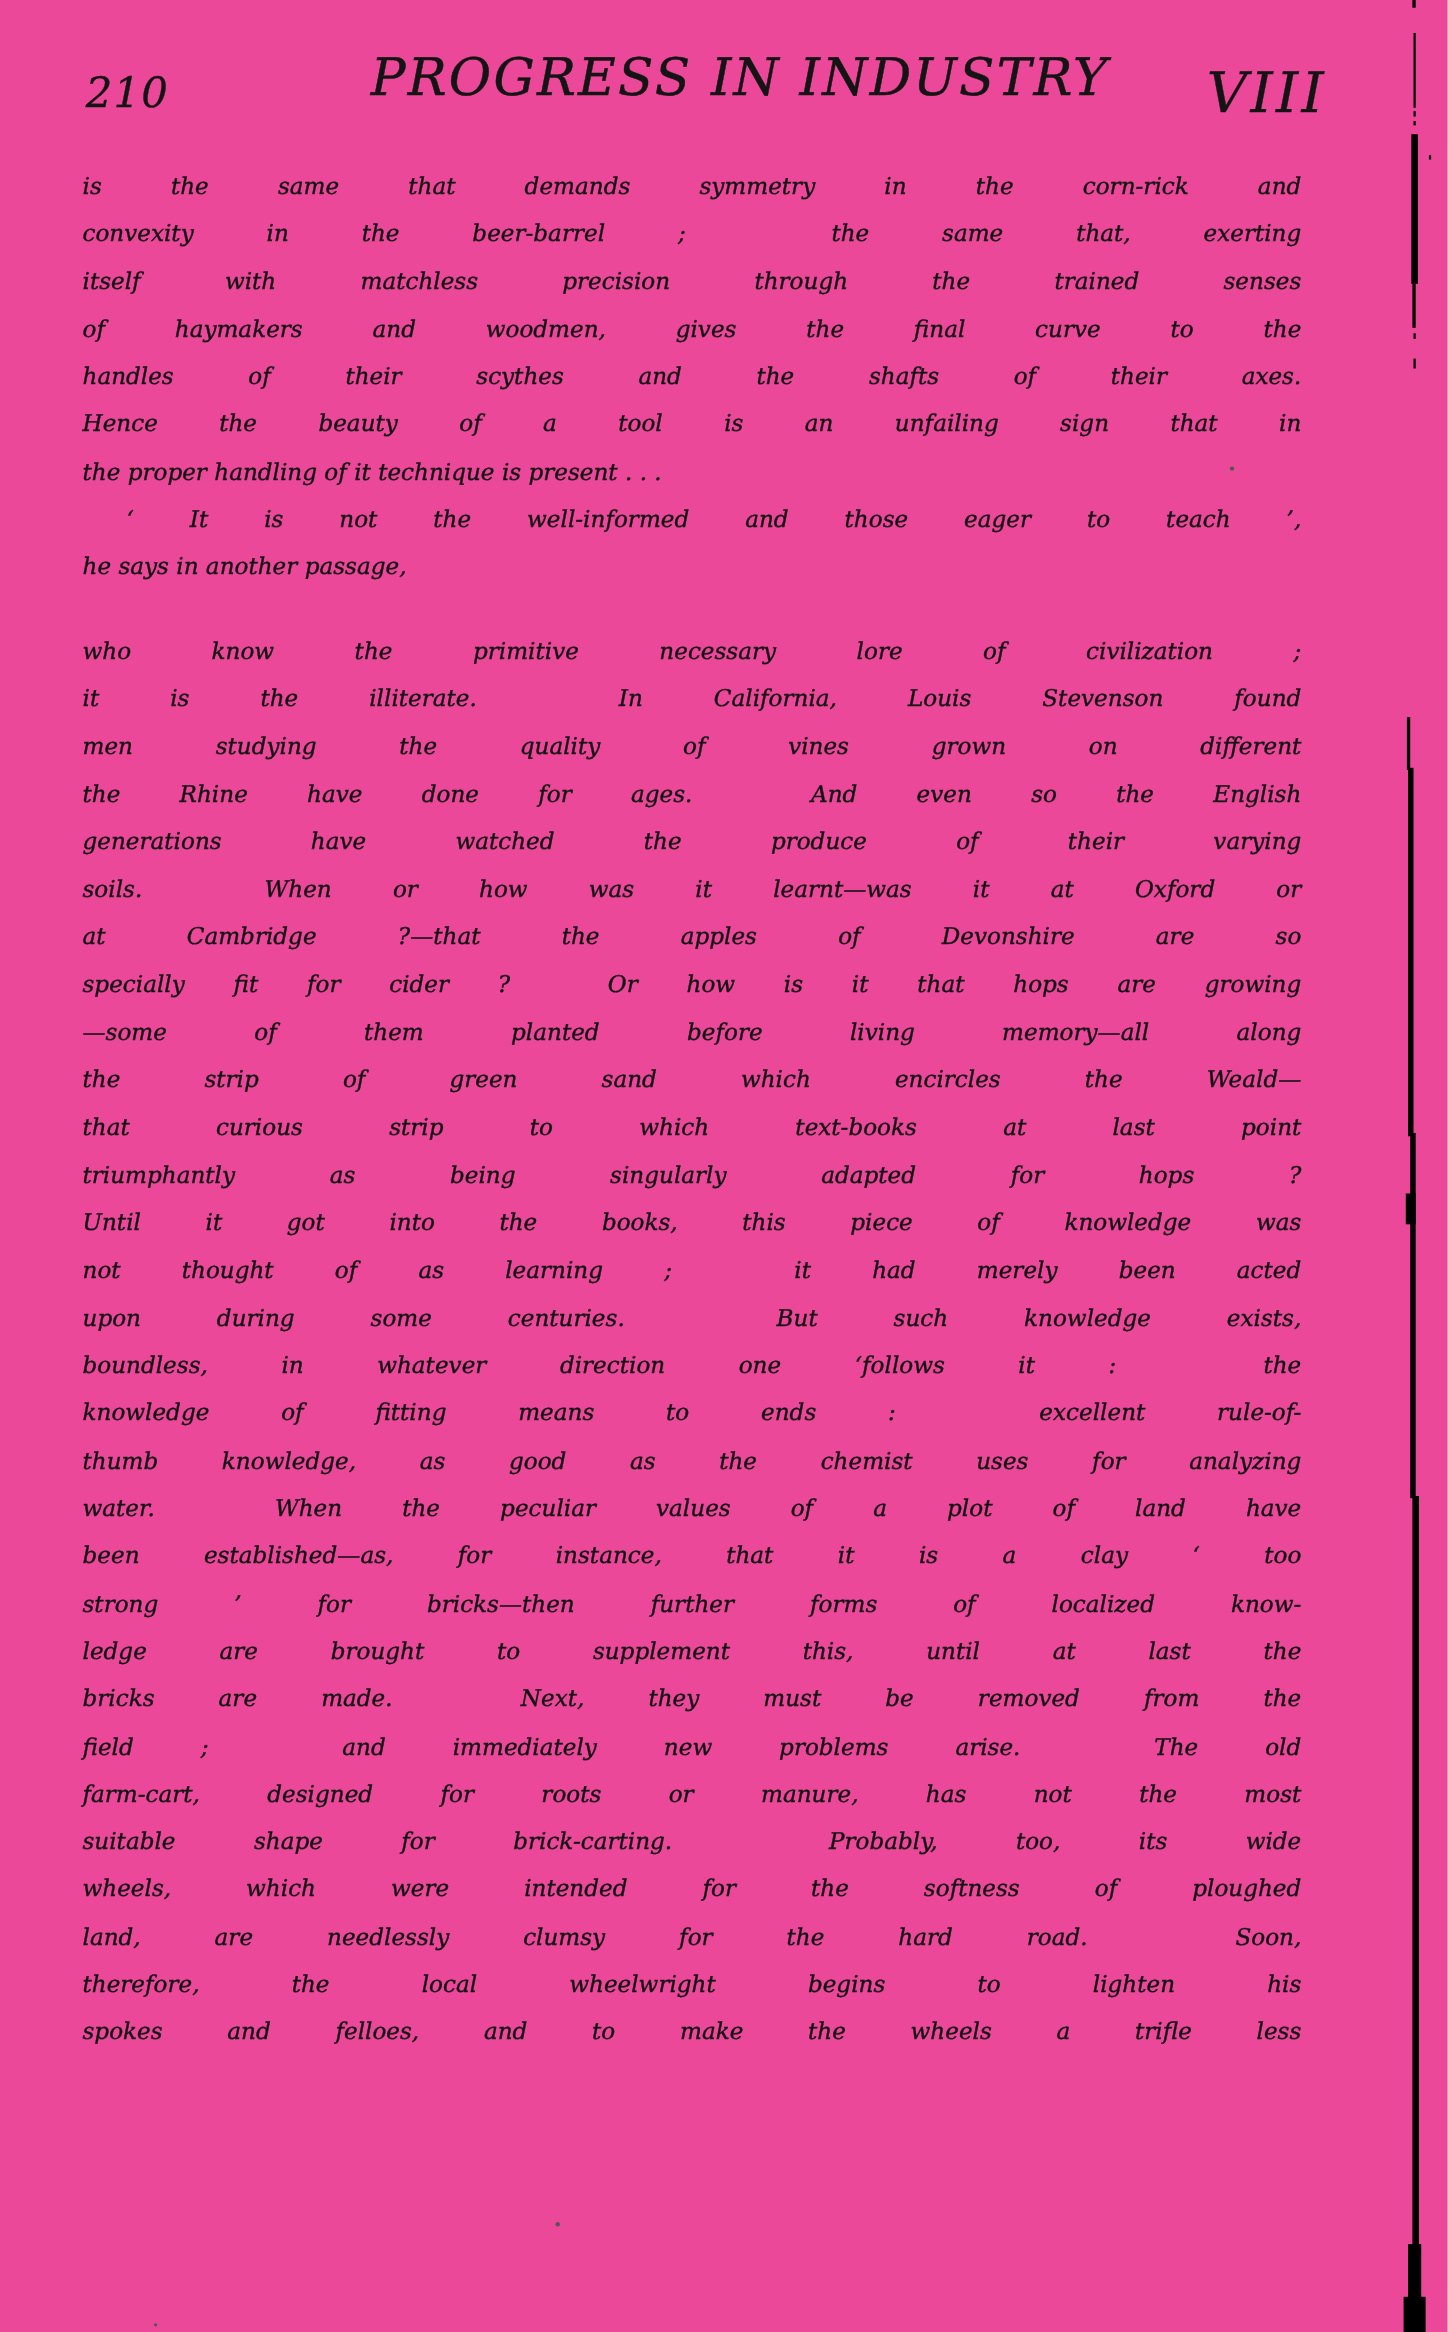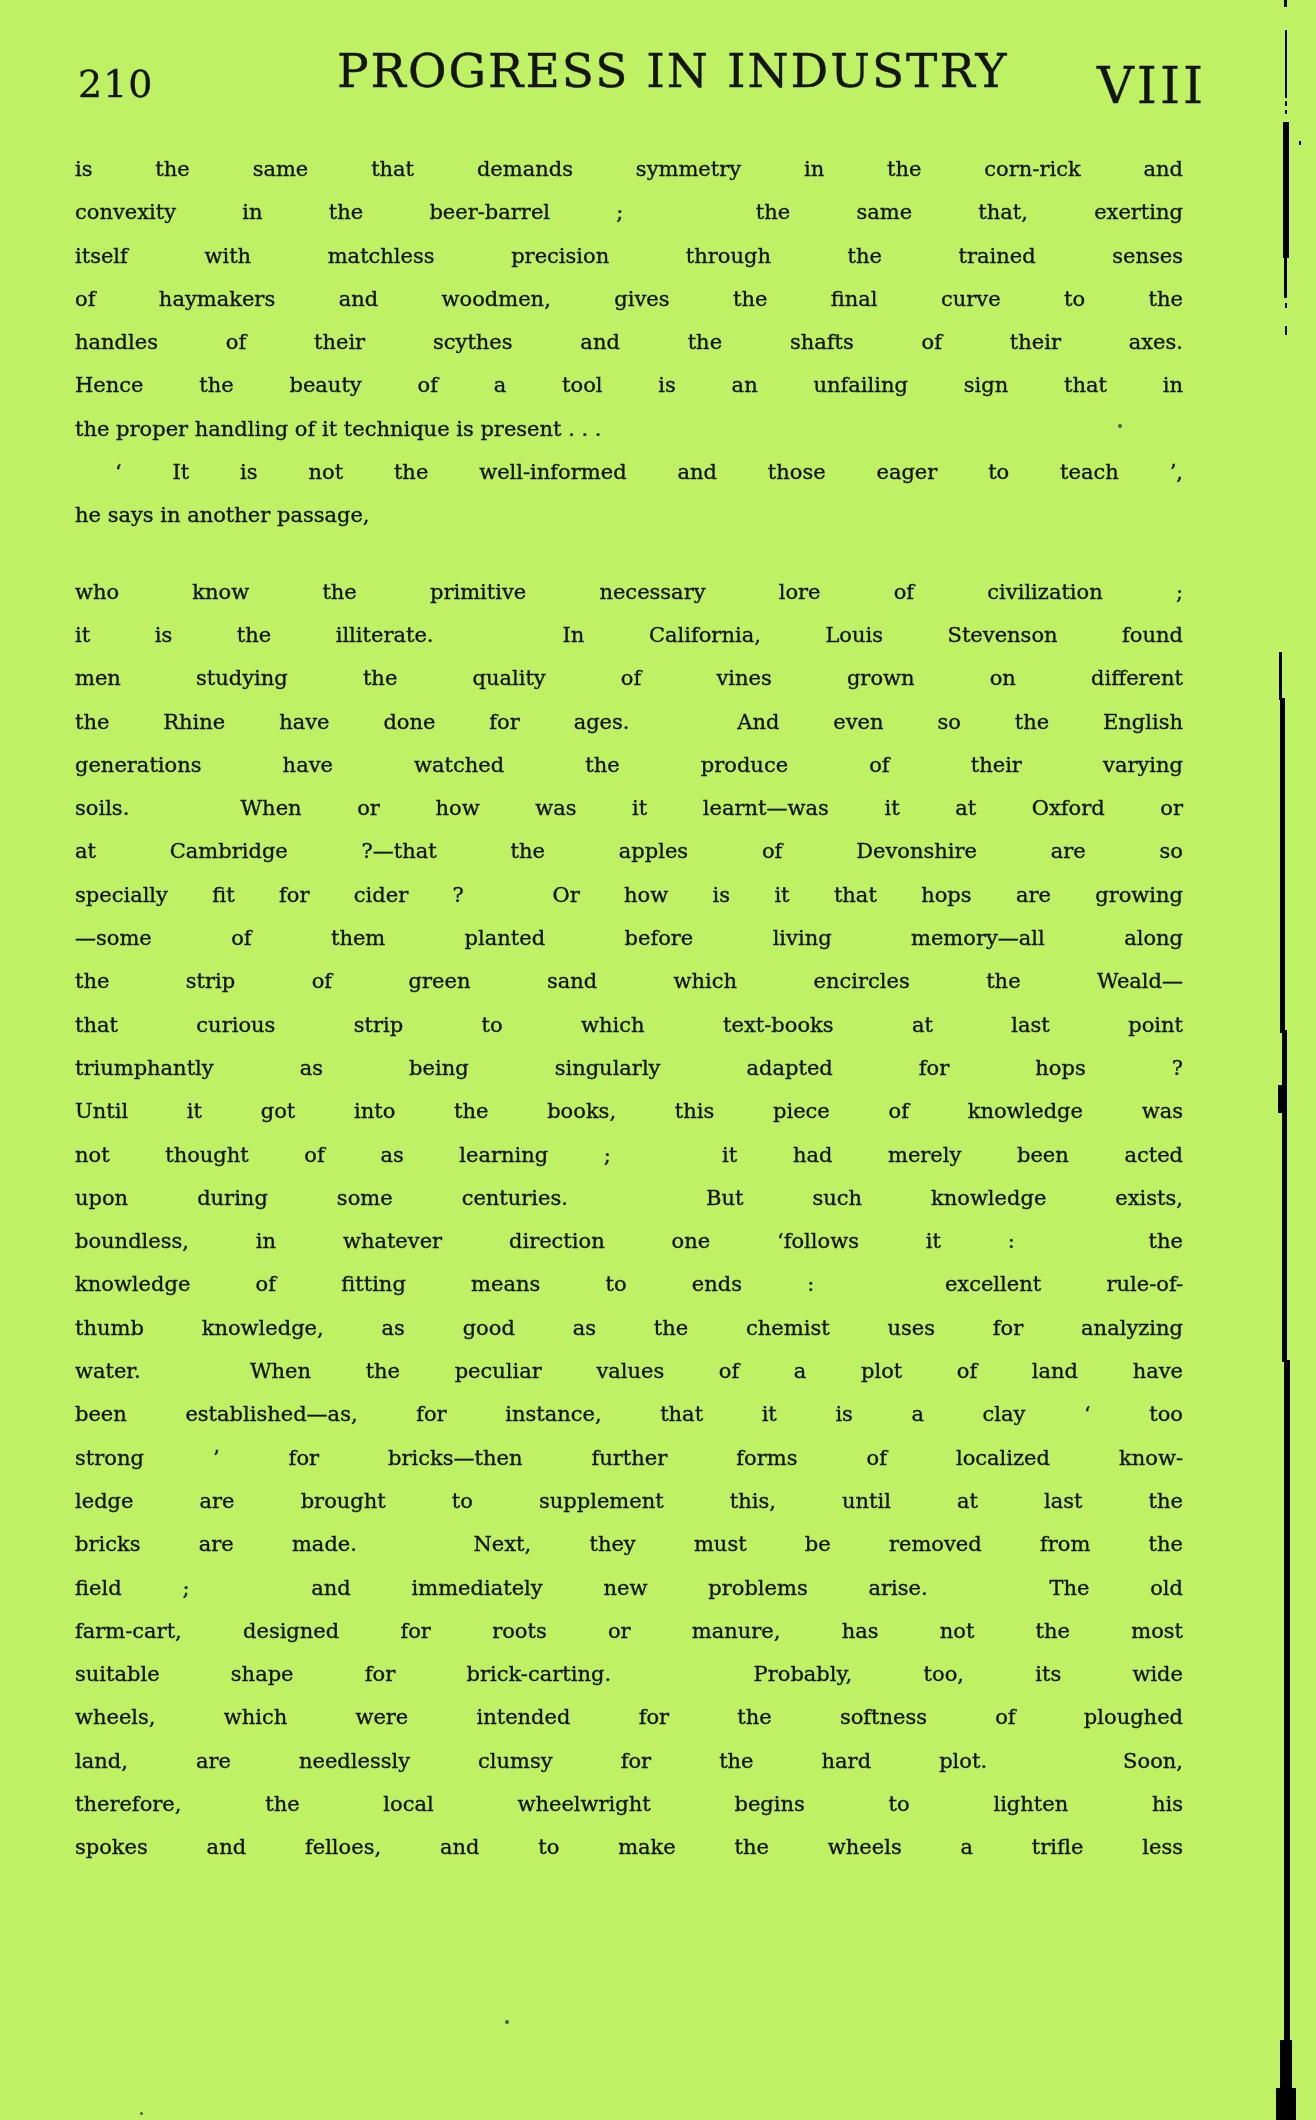--- a/index.html
+++ b/index.html
@@ -1,22 +1,23 @@
 <!DOCTYPE html>
 <html><head>
 <meta charset="utf-8">
 <style>
   html,body{margin:0;padding:0;background:#e8e8e8;}
   .page{
     position:relative;
     width:1316px;height:2120px;
-    background:#bef264;
+    background:#ec4899;
     overflow:hidden;
     font-family:"DejaVu Serif", "Liberation Serif", serif;
     color:#141414;
+    font-style:italic;
   }
   
   .page-number{
     position:absolute;left:78px;top:62px;
     font-size:38px;letter-spacing:1px;
     -webkit-text-stroke:0.3px #141414;
   }
   .running-title{
     position:absolute;left:337px;top:43px;
     font-size:47px;letter-spacing:2px;
@@ -99,21 +100,21 @@
         <div class="line">thumb knowledge, as good as the chemist uses for analyzing</div>
         <div class="line">water.  When the peculiar values of a plot of land have</div>
         <div class="line">been established—as, for instance, that it is a clay ‘ too</div>
         <div class="line">strong ’ for bricks—then further forms of localized know-</div>
         <div class="line">ledge are brought to supplement this, until at last the</div>
         <div class="line">bricks are made.  Next, they must be removed from the</div>
         <div class="line">field ;  and immediately new problems arise.  The old</div>
         <div class="line">farm-cart, designed for roots or manure, has not the most</div>
         <div class="line">suitable shape for brick-carting.  Probably, too, its wide</div>
         <div class="line">wheels, which were intended for the softness of ploughed</div>
-        <div class="line">land, are needlessly clumsy for the hard plot.  Soon,</div>
+        <div class="line">land, are needlessly clumsy for the hard road.  Soon,</div>
         <div class="line">therefore, the local wheelwright begins to lighten his</div>
         <div class="line">spokes and felloes, and to make the wheels a trifle less</div>
       </div>
     </div>
 
   <div>
     <div class="artifact" style="left:1284px;top:0;width:3px;height:7px;"></div>
     <div class="artifact" style="left:1285px;top:30px;width:2px;height:68px;"></div>
     <div class="artifact" style="left:1285px;top:101px;width:2px;height:5px;"></div>
     <div class="artifact" style="left:1285px;top:110px;width:2px;height:4px;"></div>

